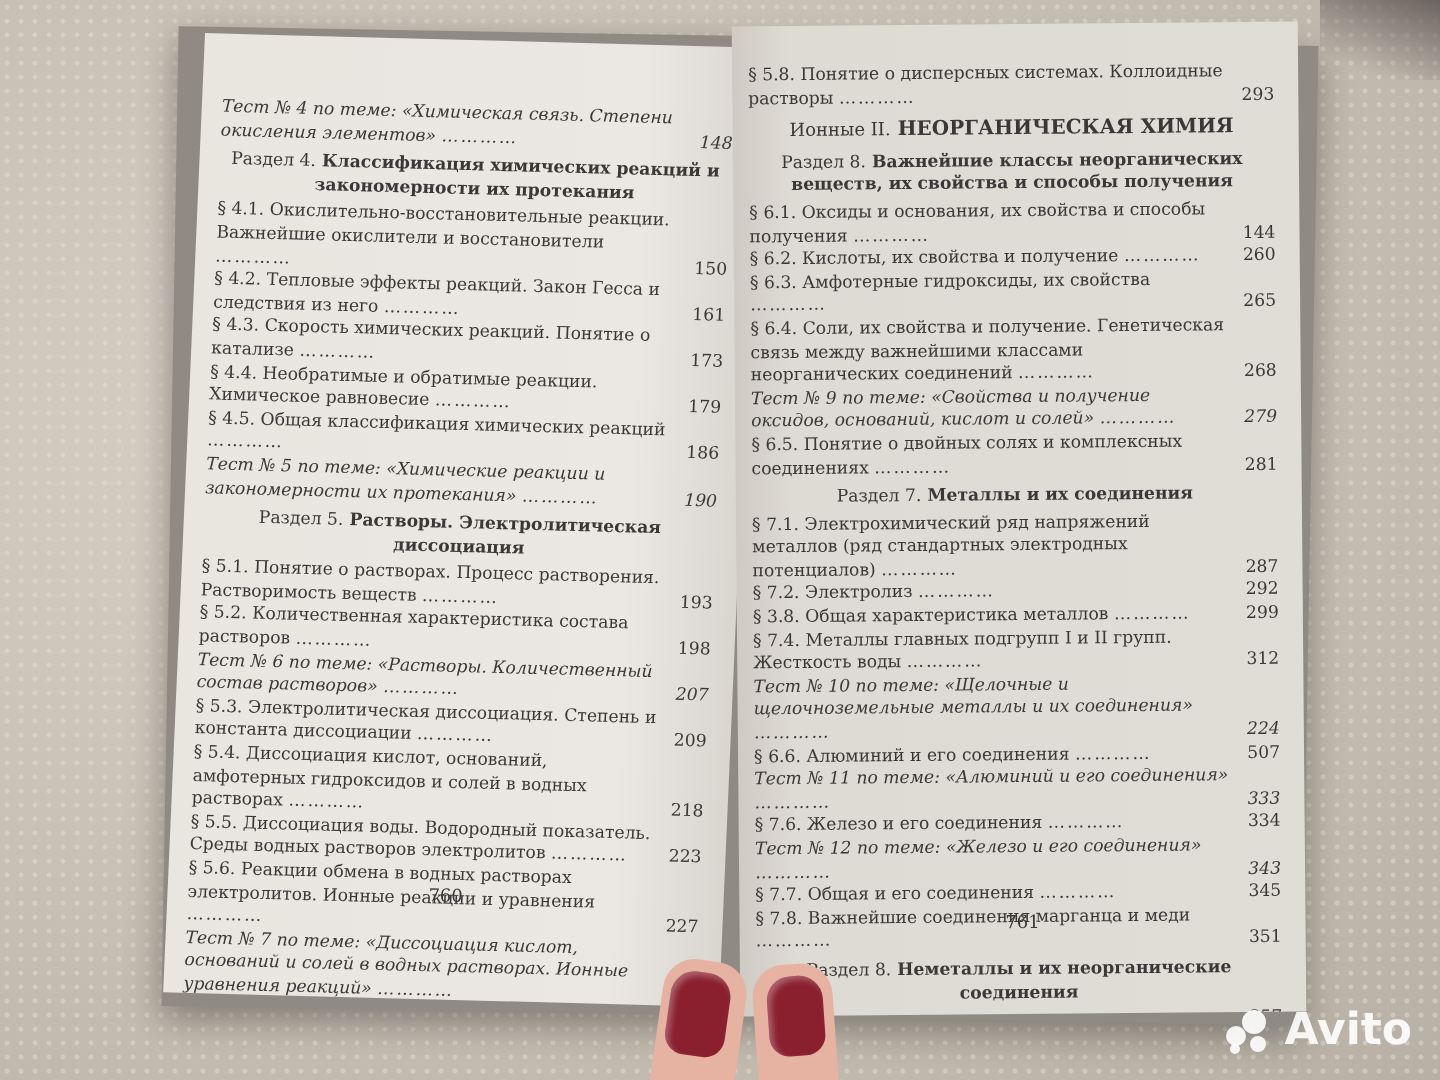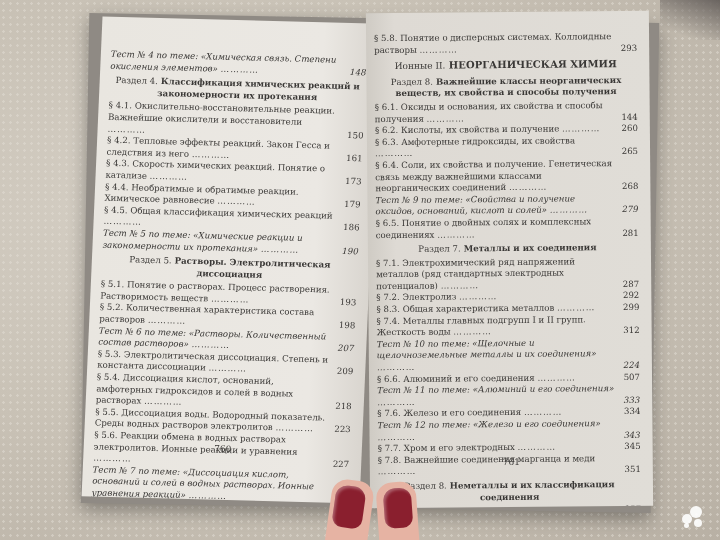--- a/index.html
+++ b/index.html
@@ -172,21 +172,21 @@
       <div class="heading"><span class="lbl">Раздел 7.</span> <span>Металлы и их соединения</span></div>
       <div class="entry">
         <span class="txt"><span>§ 7.1.</span> <span>Электрохимический ряд напряжений металлов (ряд стандартных электродных потенциалов)</span> <span style="letter-spacing:1px">…………</span></span>
         <span class="pg">287</span>
       </div>
       <div class="entry">
         <span class="txt"><span>§ 7.2.</span> <span>Электролиз</span> <span style="letter-spacing:1px">…………</span></span>
         <span class="pg">292</span>
       </div>
       <div class="entry">
-        <span class="txt"><span>§ 8.3.</span> <span>Общая характеристика металлов</span> <span style="letter-spacing:1px">…………</span></span>
+        <span class="txt"><span>§ 3.8.</span> <span>Общая характеристика металлов</span> <span style="letter-spacing:1px">…………</span></span>
         <span class="pg">299</span>
       </div>
       <div class="entry">
         <span class="txt"><span>§ 7.4.</span> <span>Металлы главных подгрупп I и II групп. Жесткость воды</span> <span style="letter-spacing:1px">…………</span></span>
         <span class="pg">312</span>
       </div>
       <div class="entry italic">
         <span class="txt"><span>Тест № 10 по теме: «Щелочные и щелочноземельные металлы и их соединения»</span> <span style="letter-spacing:1px">…………</span></span>
         <span class="pg">224</span>
       </div>
@@ -200,28 +200,28 @@
       </div>
       <div class="entry">
         <span class="txt"><span>§ 7.6.</span> <span>Железо и его соединения</span> <span style="letter-spacing:1px">…………</span></span>
         <span class="pg">334</span>
       </div>
       <div class="entry italic">
         <span class="txt"><span>Тест № 12 по теме: «Железо и его соединения»</span> <span style="letter-spacing:1px">…………</span></span>
         <span class="pg">343</span>
       </div>
       <div class="entry">
-        <span class="txt"><span>§ 7.7.</span> <span>Хром и его электродных</span> <span style="letter-spacing:1px">…………</span></span>
+        <span class="txt"><span>§ 7.7.</span> <span>Общая и его соединения</span> <span style="letter-spacing:1px">…………</span></span>
         <span class="pg">345</span>
       </div>
       <div class="entry">
         <span class="txt"><span>§ 7.8.</span> <span>Важнейшие соединения марганца и меди</span> <span style="letter-spacing:1px">…………</span></span>
         <span class="pg">351</span>
       </div>
-      <div class="heading"><span class="lbl">Раздел 8.</span> <span>Неметаллы и их классификация соединения</span></div>
+      <div class="heading"><span class="lbl">Раздел 8.</span> <span>Неметаллы и их неорганические соединения</span></div>
       <div class="entry">
         <span class="txt"><span>§ 8.1.</span> <span>Общая характеристика неметаллов</span> <span style="letter-spacing:1px">…………</span></span>
         <span class="pg">357</span>
       </div>
     </div>
   <div class="folio">761</div>
 </div>
 
 <div class="fingers">
   <div class="finger" style="left:8px;top:10px;width:42px;height:80px;transform:rotate(8deg);"></div>
@@ -230,13 +230,14 @@
   <div class="nail" style="left:64px;top:18px;width:28px;height:40px;transform:rotate(-4deg);"></div>
 </div>
 
 <div class="watermark">
   <div class="wm-dots">
     <span style="left:0;top:8px;width:10px;height:10px;"></span>
     <span style="left:8px;top:0;width:12px;height:12px;"></span>
     <span style="left:12px;top:13px;width:8px;height:8px;"></span>
     <span style="left:2px;top:17px;width:5px;height:5px;"></span>
   </div>
+  <span>Avito</span>
 </div>
 
 </body></html>

